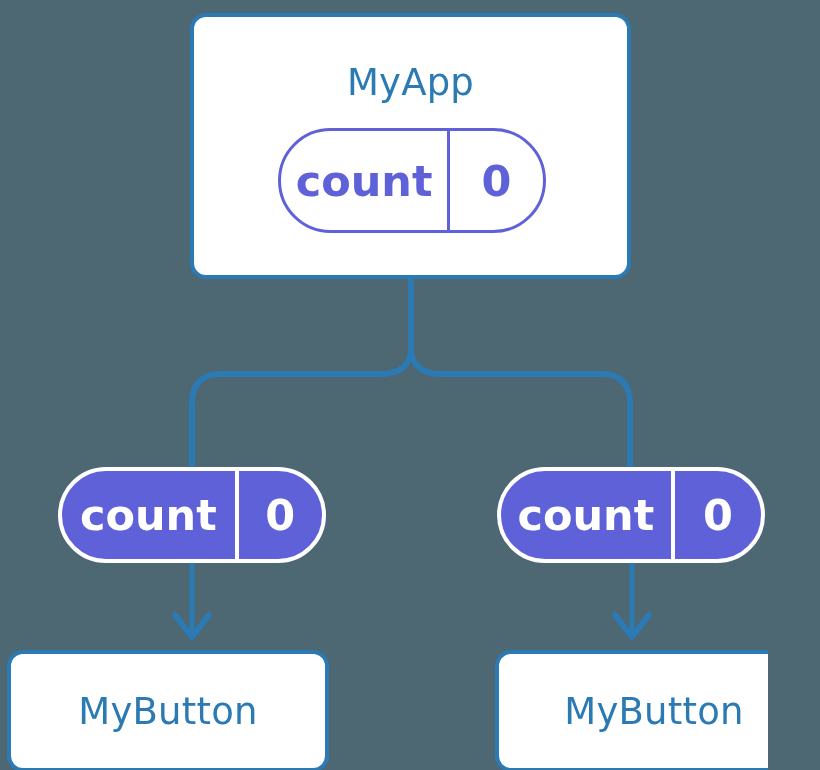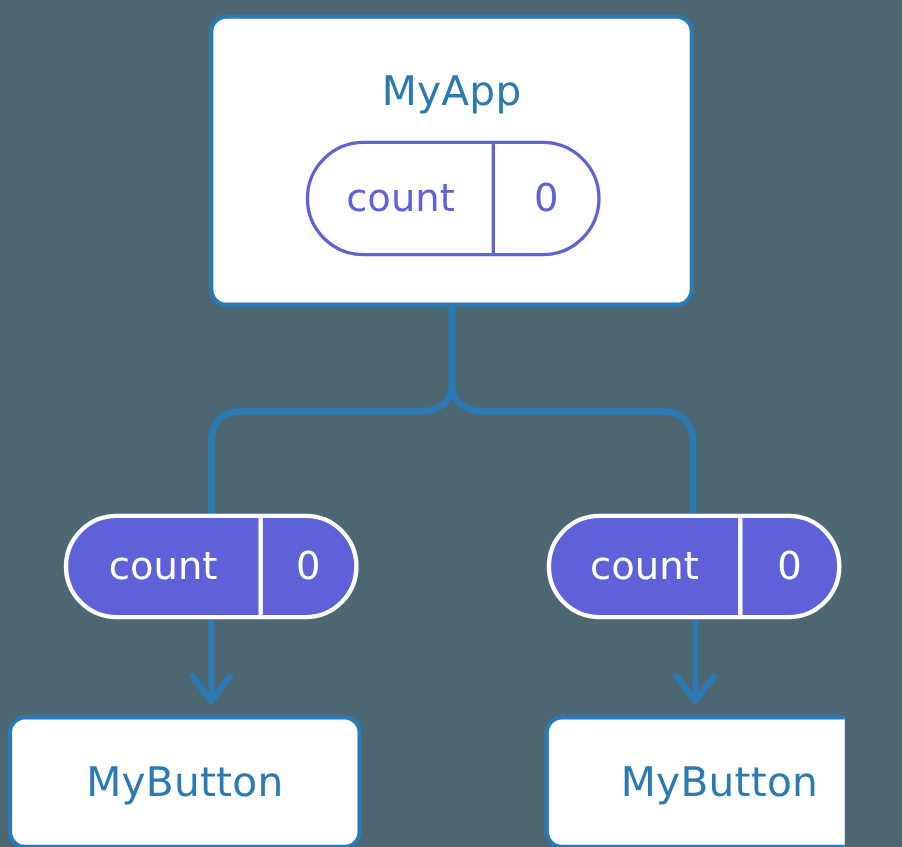--- a/index.html
+++ b/index.html
@@ -82,22 +82,22 @@
     border-radius: 999px;
     box-sizing: border-box;
     overflow: hidden;
     z-index: 3;
   }
   .state-pill .pill-key,
   .state-pill .pill-value {
     display: flex;
     align-items: center;
     justify-content: center;
-    font-size: 35px;
-    font-weight: 400;
+    font-size: 43px;
+    font-weight: 700;
     white-space: nowrap;
     box-sizing: border-box;
   }
 
   
   .state-pill.outlined {
     background: #ffffff;
     border: 3px solid #5f61d8;
   }
   .state-pill.outlined .pill-key,

